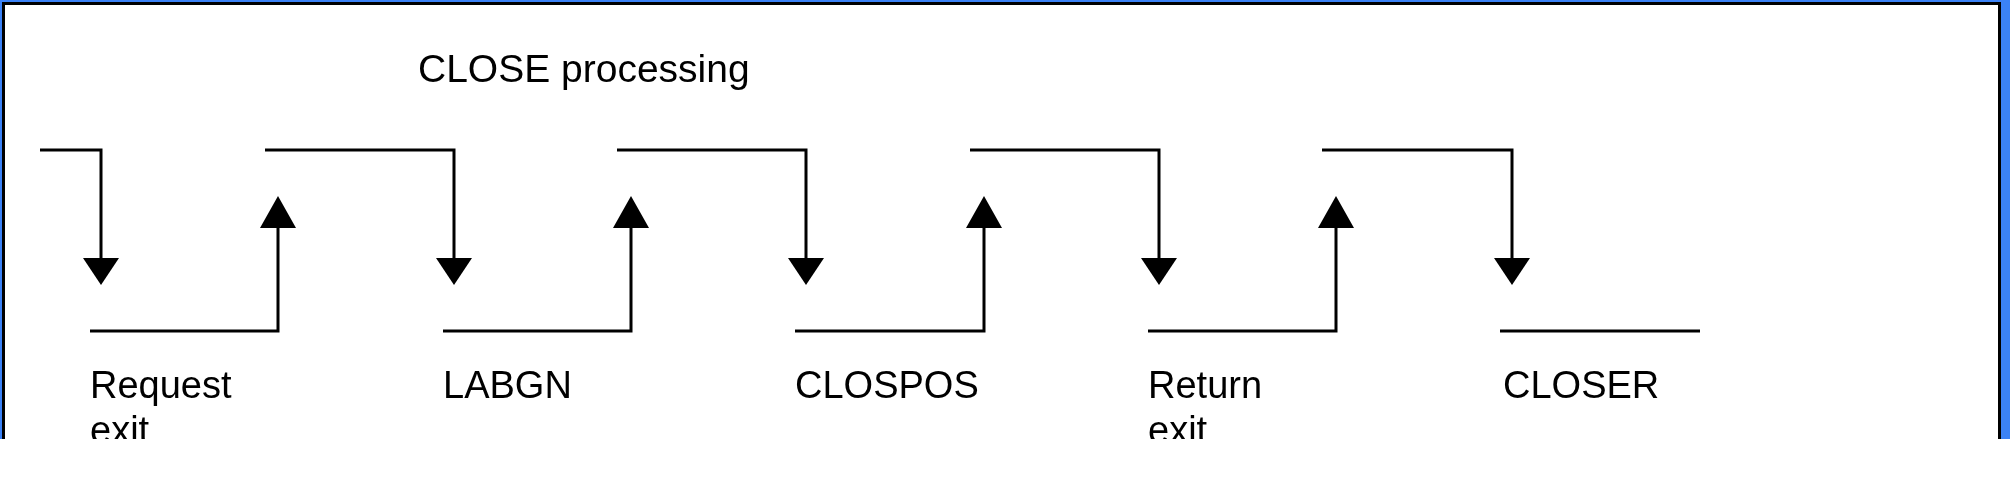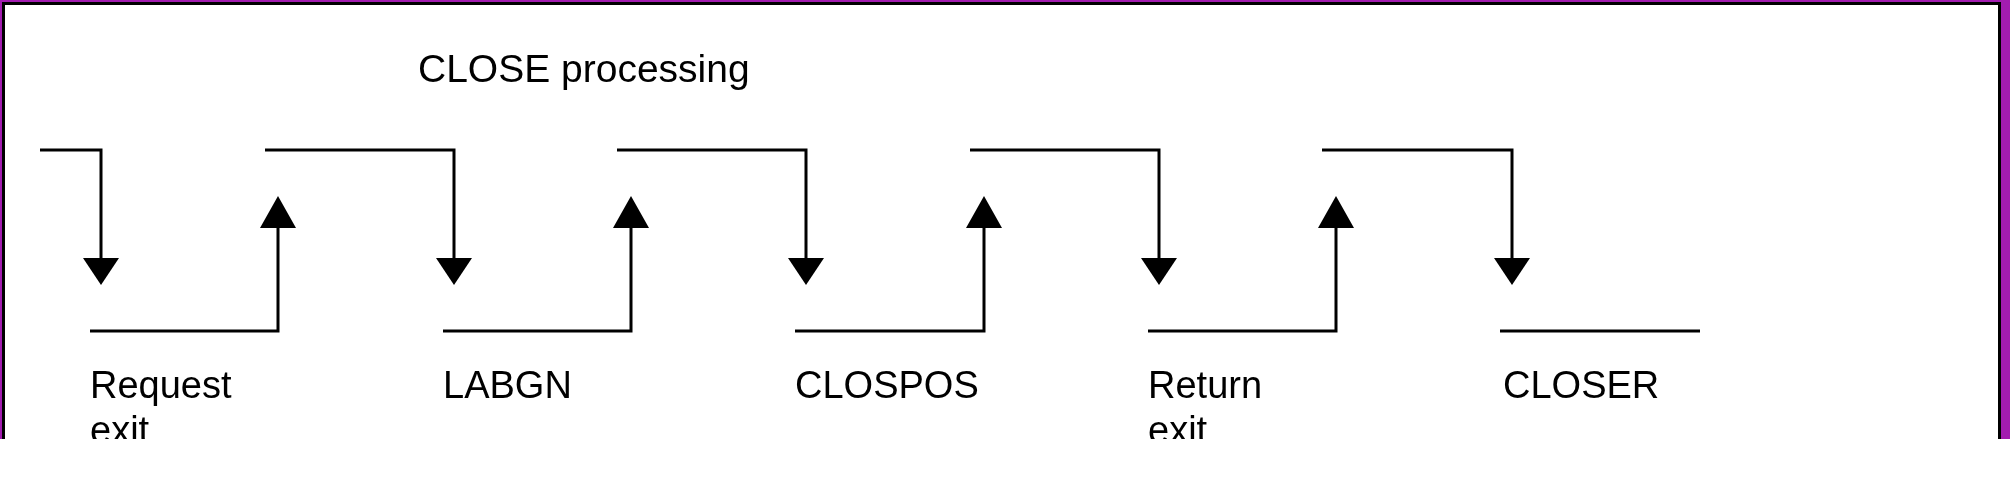--- a/index.html
+++ b/index.html
@@ -8,21 +8,21 @@
     padding: 0;
     background: #ffffff;
   }
   body {
     font-family: "Liberation Sans", sans-serif;
   }
   #figure-root {
     position: relative;
     width: 2010px;
     height: 439px;
-    background: #a21caf;
+    background: #3b82f6;
     overflow: hidden;
   }
   #figure-border {
     position: absolute;
     left: 2px;
     top: 2px;
     width: 1999px;
     height: 490px;
     border: 3px solid #000000;
     box-sizing: border-box;

